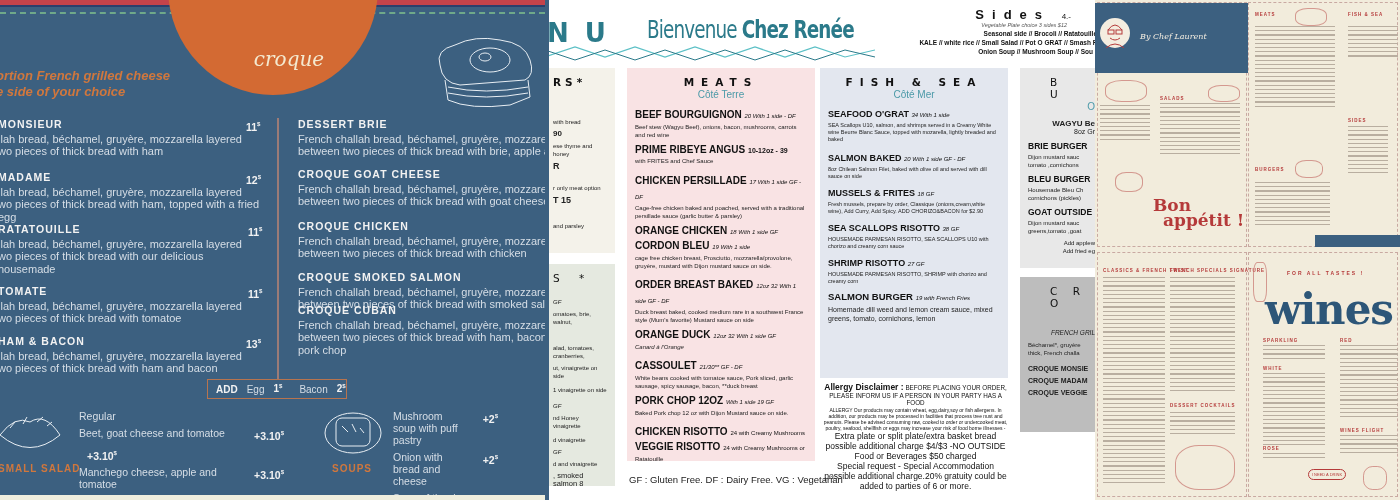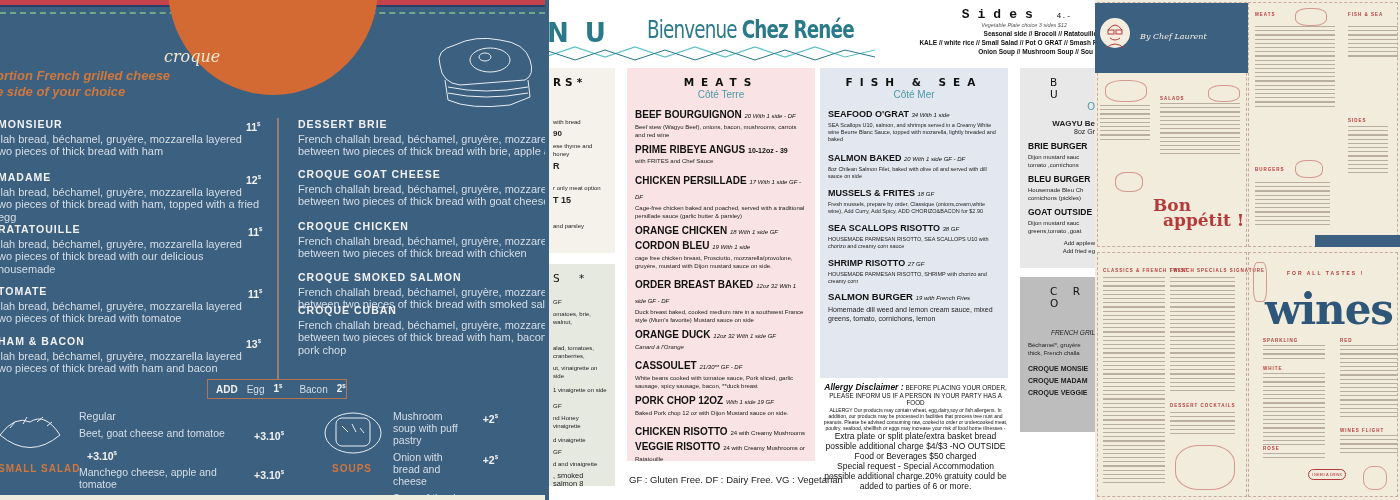--- a/index.html
+++ b/index.html
@@ -6,21 +6,21 @@
 html,body{width:1400px;height:500px;overflow:hidden;background:#fff;font-family:"Liberation Sans",sans-serif}
 .collage{position:relative;width:1400px;height:500px}
 
 
 .p1{position:absolute;left:0;top:0;width:545px;height:500px;background:#3c6080;overflow:hidden}
 .p1 .topbar{position:absolute;left:0;top:0;width:100%;height:5px;background:#c4434a}
 .p1 .topline{position:absolute;left:0;top:5px;width:100%;height:2px;background:#2b3f6c}
 .p1 .dash{position:absolute;left:0;top:12px;width:100%;height:0;border-top:2px dashed #6fa98a}
 .p1 .circle{position:absolute;left:168px;top:-120px;width:210px;height:215px;border-radius:50%;background:#d36a33}
 .p1 .title1{position:absolute;left:168px;top:32px;width:210px;text-align:center;color:#f4e9cf;font-weight:bold;font-size:15px;letter-spacing:3px}
-.p1 .title2{position:absolute;left:164px;top:47px;width:210px;text-align:left;color:#f4e9cf;font-family:"DejaVu Serif",serif;font-style:italic;font-size:16px}
+.p1 .title2{position:absolute;left:184px;top:47px;width:210px;text-align:center;color:#f4e9cf;font-family:"DejaVu Serif",serif;font-style:italic;font-size:20px}
 .p1 .tagline{position:absolute;left:-4px;top:68px;color:#d0773d;font-style:italic;font-weight:bold;font-size:13px;line-height:16px}
 .p1 .sandwich{position:absolute;left:430px;top:25px;width:110px;height:90px}
 .p1 .vdiv{position:absolute;left:277px;top:118px;width:2px;height:262px;background:#9b7b77}
 .p1 .item{position:absolute;color:#d6dee6;font-size:11px;line-height:12.5px}
 .p1 .item .nm{color:#f2f2f2;font-weight:bold;letter-spacing:1px;font-size:10.5px;margin-bottom:2px}
 .p1 .item .pr{position:absolute;top:0;color:#f2f2f2;font-weight:bold;font-size:10.5px}
 .p1 .item .pr sup{font-size:6px}
 .p1 .addbox{position:absolute;left:207px;top:379px;width:140px;height:20px;border:1.5px solid #b7744f;color:#d6dee6;font-size:10px;display:flex;align-items:center;gap:9px;padding-left:8px}
 .p1 .addbox b{color:#f2f2f2}
 .p1 .addbox sup{font-size:6px}
@@ -32,21 +32,21 @@
 .p1 .bowl{position:absolute}
 .p1 .bottomstrip{position:absolute;left:0;top:495px;width:100%;height:5px;background:#efeede}
 
 
 .p2{position:absolute;left:545px;top:0;width:550px;height:500px;background:#fff;overflow:hidden}
 .p2 .menu-word{position:absolute;left:2px;top:18px;color:#2b7a8a;font-weight:bold;font-size:26px;letter-spacing:16px;font-family:"DejaVu Sans",sans-serif}
 .p2 .bienvenue{position:absolute;left:102px;top:16px;color:#2b7a8a;font-size:24px;font-family:"DejaVu Sans",sans-serif;font-stretch:condensed;letter-spacing:-1px;transform:scaleX(.85);transform-origin:left}
 .p2 .bienvenue span{font-weight:bold}
 .p2 .waves{position:absolute;left:0;top:42px;width:330px;height:22px}
 .p2 .sides{position:absolute;left:290px;top:7px;width:262px;font-size:6.5px;color:#111;text-align:right}
-.p2 .sides .ttl{font-family:Liberation Mono, monospace;font-weight:bold;font-size:13px;letter-spacing:8px;padding-right:26px}
+.p2 .sides .ttl{font-family:Liberation Sans, sans-serif;font-weight:bold;font-size:13px;letter-spacing:8px;padding-right:26px}
 .p2 .sides .ttl small{font-size:8px;letter-spacing:0;font-weight:normal}
 .p2 .sides .sub{font-style:italic;font-size:5.5px;padding-right:30px;color:#555;margin-bottom:2px}
 .p2 .sides .ln{font-weight:bold;margin-top:2px;white-space:nowrap}
 .col{position:absolute;padding:8px 8px}
 .col .hd{text-align:center;font-family:"DejaVu Sans",sans-serif;font-weight:bold;font-size:10.5px;letter-spacing:7px;color:#111}
 .col .sub{text-align:center;color:#4c9aa8;font-size:10px;margin-bottom:8px;margin-top:1px}
 .col .it{font-size:6px;color:#222;line-height:8px;margin-bottom:4px}
 .col .it .nm{font-weight:bold;font-size:10px;line-height:13px;color:#111}
 .col .it .nm .x{font-weight:normal;font-size:6px;font-style:italic}
 .col .it .nm .n{font-weight:bold;font-size:7px}
@@ -359,21 +359,21 @@
     <div class="col croq">
       <div class="hd" style="font-weight:normal;text-align:left;padding-left:22px;letter-spacing:6px">C R O</div>
       <div class="it" style="margin-top:20px;text-align:right;margin-right:-8px;font-style:italic;font-size:6.5px">FRENCH GRIL</div>
       <div class="it">Béchamel*, gruyère thick, French challa</div>
       <div class="it" style="font-weight:bold;font-size:7px;white-space:nowrap;margin-top:8px">CROQUE MONSIE</div>
       <div class="it" style="font-weight:bold;font-size:7px;white-space:nowrap">CROQUE MADAM</div>
       <div class="it" style="font-weight:bold;font-size:7px;white-space:nowrap">CROQUE VEGGIE</div>
     </div>
 
     <div class="allergy">
-      <div><b style="font-style:italic;font-size:8.5px">Allergy Disclaimer :</b> <span>BEFORE PLACING YOUR ORDER, PLEASE INFORM US IF A PERSON IN YOUR PARTY HAS A FOOD</span></div>
+      <div><b style="font-size:8.5px">Allergy Disclaimer :</b> <span>BEFORE PLACING YOUR ORDER, PLEASE INFORM US IF A PERSON IN YOUR PARTY HAS A FOOD</span></div>
       <div style="font-size:5px;line-height:6px">ALLERGY Our products may contain wheat, egg,dairy,soy or fish allergens. In addition, our products may be processed in facilities that process tree nust and peanuts. Please be advised consuming raw, cooked to order or undercooked meat, poultry, seafood, shellfish or eggs may increase your risk of food borne illnesses -</div>
       <div class="big">Extra plate or split plate/extra basket bread possible additional charge $4/$3 -NO OUTSIDE Food or Beverages $50 charged</div>
       <div class="big">Special request - Special Accommodation possible additional charge.20% gratuity could be added to parties of 6 or more.</div>
     </div>
     <div class="legend">GF : Gluten Free. DF : Dairy Free. VG : Vegetarian</div>
     <div class="strip-left"></div>
   </div>
 
   <div class="p3">
     <div class="q" style="left:2px;top:2px;width:150px;height:245px"></div>

